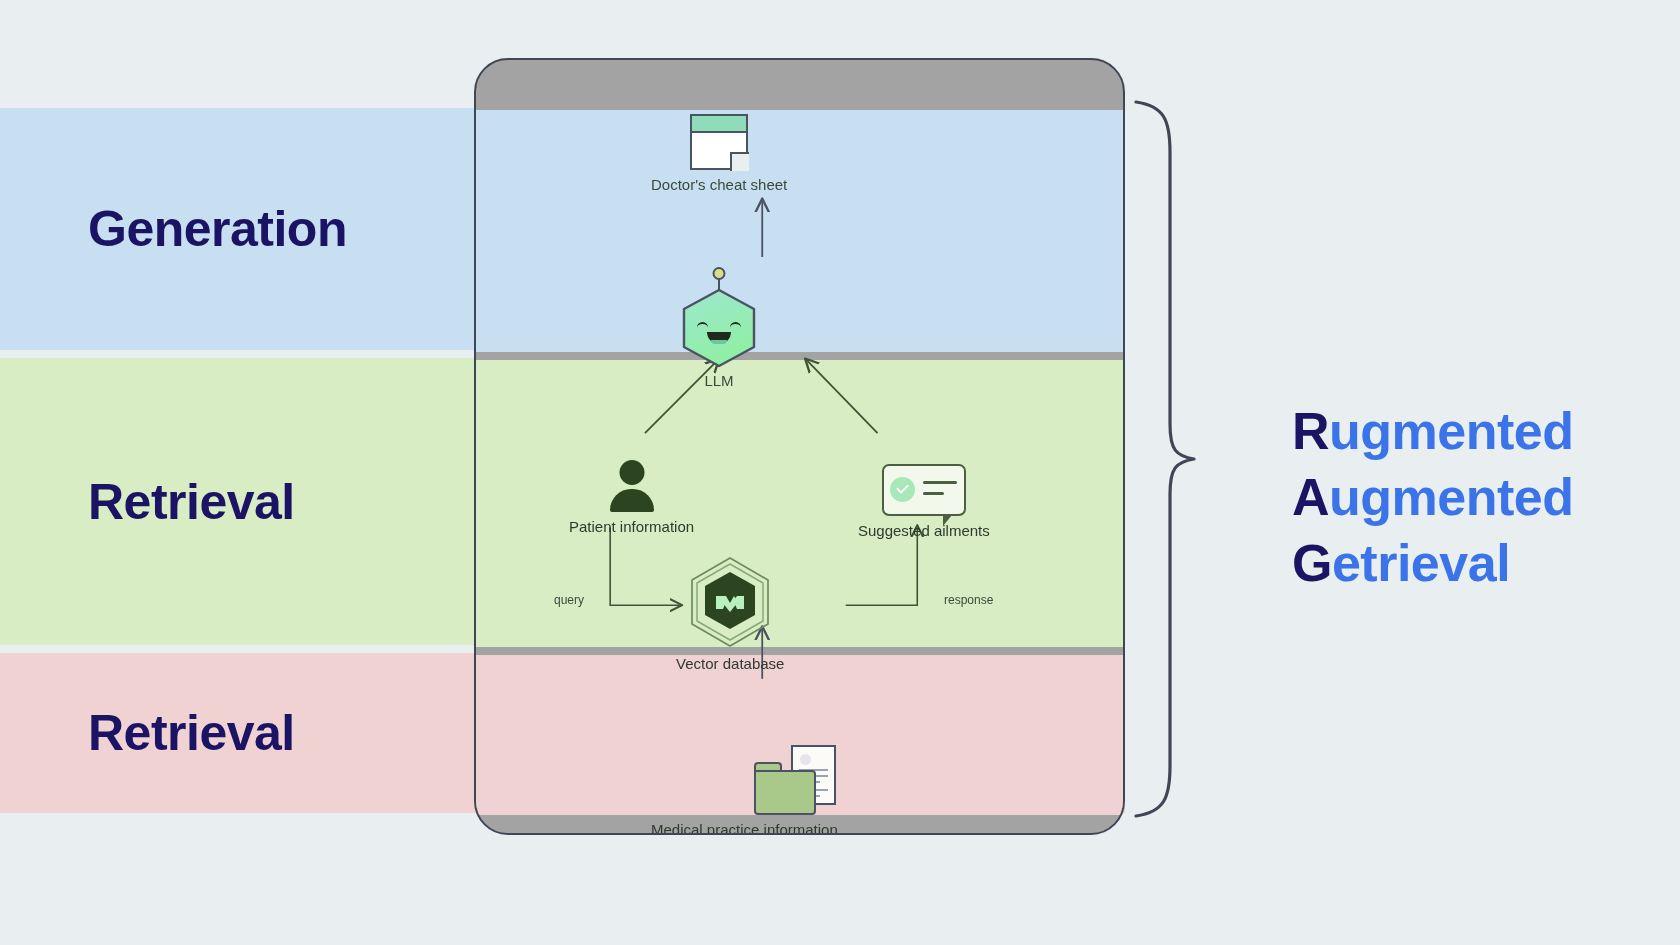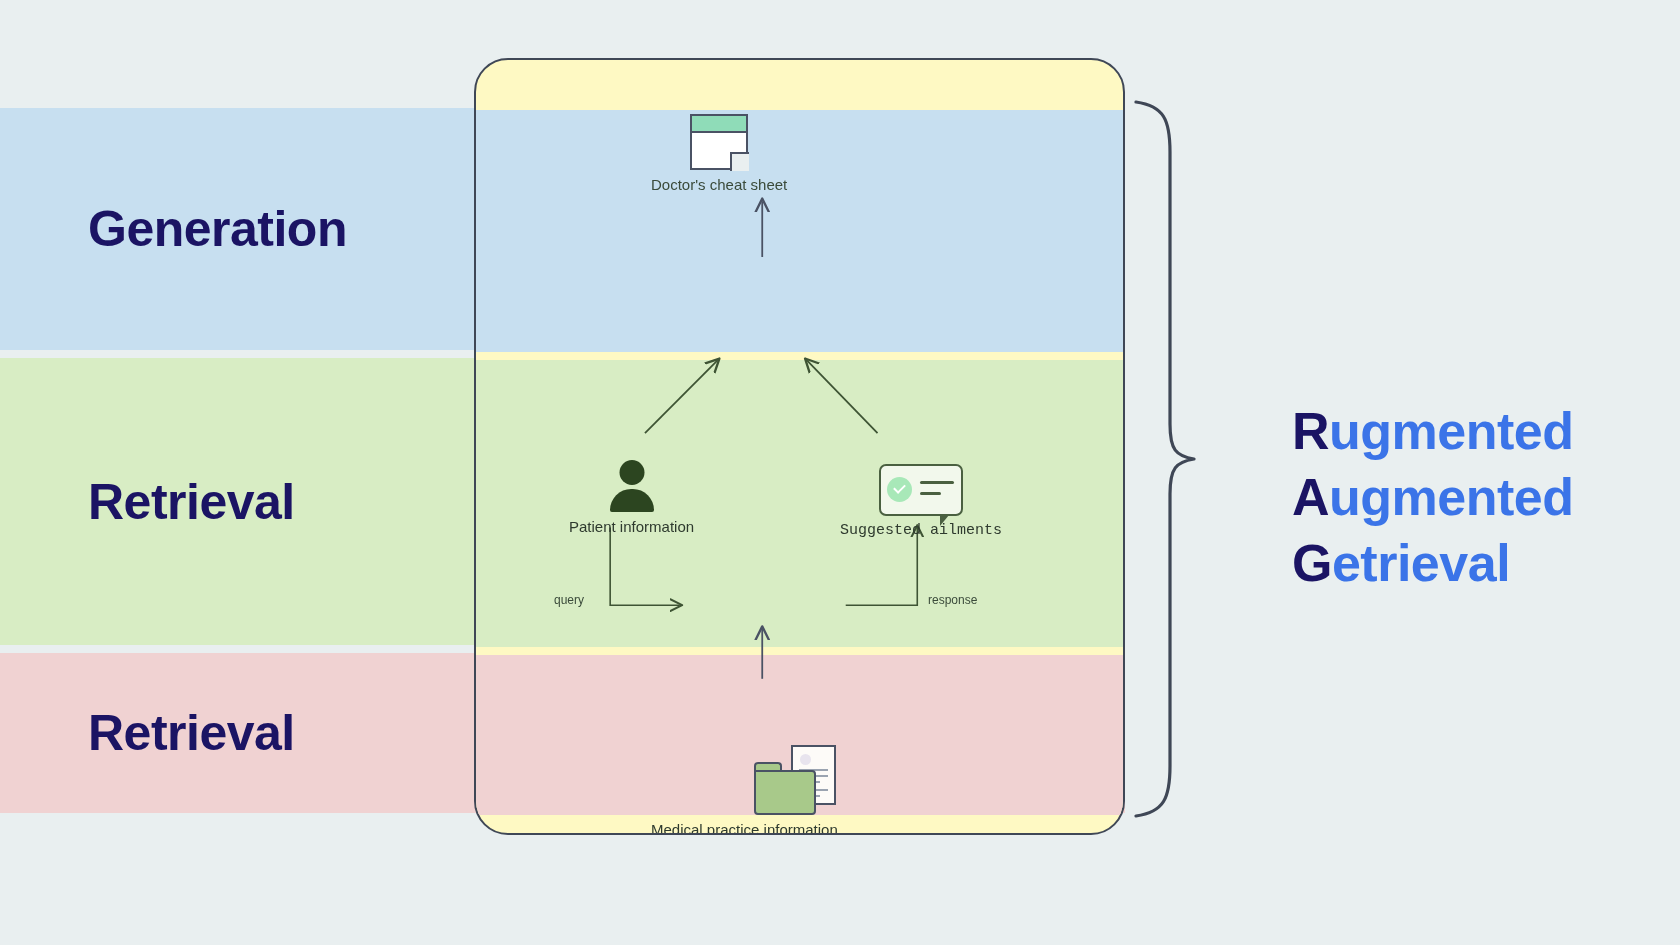--- a/index.html
+++ b/index.html
@@ -42,21 +42,21 @@
   #card {
     position: absolute;
     left: 474px;
     top: 58px;
     width: 651px;
     height: 777px;
     border: 2.5px solid #3f4756;
     border-radius: 34px;
     box-sizing: border-box;
     overflow: hidden;
-    background: #fef9c3;
+    background: #a3a3a3;
   }
   .card-band {
     position: absolute;
     left: 0;
     width: 100%;
   }
   #card-gen  { top: 50px;  height: 242px; background: #c7dff0; }
   #card-ret  { top: 300px; height: 287px; background: #d8edc4; }
   #card-idx  { top: 595px; height: 160px; background: #f0d2d2; }
 
@@ -155,21 +155,21 @@
   }
   .person .body {
     position: absolute; left: 50%; bottom: 0;
     transform: translateX(-50%);
     width: 44px; height: 23px;
     background: #2c4520;
     border-radius: 22px 22px 2px 2px;
   }
 
   
-  #node-ailments { left: 364px; top: 404px; font-family: Liberation Mono, monospace; }
+  #node-ailments { left: 382px; top: 404px; }
   .bubble-wrap { width: 84px; height: 52px; position: relative; }
   .bubble {
     position: absolute; inset: 0;
     border: 2.4px solid #4a6040;
     border-radius: 7px;
     background: #f2f8ec;
     box-sizing: border-box;
   }
   .bubble-tail {
     position: absolute; right: 14px; bottom: -10px;
@@ -251,21 +251,21 @@
 
   
   .edge-label {
     position: absolute;
     font-size: 12px;
     color: #3a4a3a;
     white-space: nowrap;
     z-index: 5;
   }
   #label-query    { left: 78px;  top: 533px; }
-  #label-response { left: 452px; top: 533px; text-align: center; }
+  #label-response { left: 468px; top: 533px; text-align: center; }
 
   
   #brace {
     position: absolute;
     left: 1130px; top: 98px;
     width: 70px; height: 722px;
     z-index: 3;
   }
 
   
@@ -330,40 +330,71 @@
 
     <div class="node" id="node-cheatsheet">
       <div class="doc-icon">
         <div class="sheet"></div>
         <div class="head"></div>
         <div class="fold"></div>
       </div>
       <div class="node-label">Doctor's cheat sheet</div>
     </div>
 
+    <div class="node" id="node-llm">
+      <div class="llm-wrap">
+        <div class="llm-antenna"></div>
+        <div class="llm-bulb"></div>
+        <svg class="hexa" viewBox="0 0 76 80">
+          <defs>
+            <linearGradient id="hexgrad" x1="0" y1="0" x2="0.4" y2="1">
+              <stop offset="0%" stop-color="#9fe6cf"></stop>
+              <stop offset="100%" stop-color="#8ff0a4"></stop>
+            </linearGradient>
+          </defs>
+          <polygon points="38,2 73,21 73,59 38,78 3,59 3,21" fill="url(#hexgrad)" stroke="#4a5264" stroke-width="2.4" stroke-linejoin="round"></polygon>
+        </svg>
+        <div class="face">
+          <div class="eye l"></div>
+          <div class="eye r"></div>
+          <div class="mouth"></div>
+        </div>
+      </div>
+      <div class="node-label">LLM</div>
+    </div>
 
     <div class="node" id="node-patient">
       <div class="person">
         <div class="head"></div>
         <div class="body"></div>
       </div>
       <div class="node-label dark">Patient information</div>
     </div>
 
     <div class="node" id="node-ailments">
       <div class="bubble-wrap">
         <div class="bubble"></div>
         <div class="bubble-tail"></div>
         <div class="check-circle"></div>
         <div class="bline one"></div>
         <div class="bline two"></div>
       </div>
       <div class="node-label dark">Suggested ailments</div>
     </div>
 
+    <div class="node" id="node-vdb">
+      <svg class="vdb" viewBox="0 0 86 94">
+        <polygon points="43,3 81,25 81,69 43,91 5,69 5,25" fill="none" stroke="#6f8a5e" stroke-width="1.7" stroke-linejoin="round"></polygon>
+        <polygon points="43,9 76,28 76,66 43,85 10,66 10,28" fill="none" stroke="#8aa878" stroke-width="1.5" stroke-linejoin="round"></polygon>
+        <polygon points="43,17 68,31 68,60 43,74 18,60 18,31" fill="#2c4520"></polygon>
+        <path d="M29,41 L29,54 L36,54 L39,47 L43,54 L47,47 L50,54 L57,54 L57,41 L51,41 L51,48 L47,41 L43,48 L39,41 L35,41 L35,48 L35,41 Z" fill="#b8f0c0"></path>
+        <path d="M29,41 h7 l7,9 l7,-9 h7 v13 h-6 v-7 l-8,10 l-8,-10 v7 h-6 z" fill="#b8f0c0"></path>
+      </svg>
+      <div class="node-label dark">Vector database</div>
+    </div>
 
     <div class="node" id="node-medical">
       <div class="folder-wrap">
         <div class="fdoc">
           <div class="stamp"></div>
           <div class="ln a"></div>
           <div class="ln b"></div>
           <div class="ln c"></div>
           <div class="ln d"></div>
           <div class="ln e"></div>

